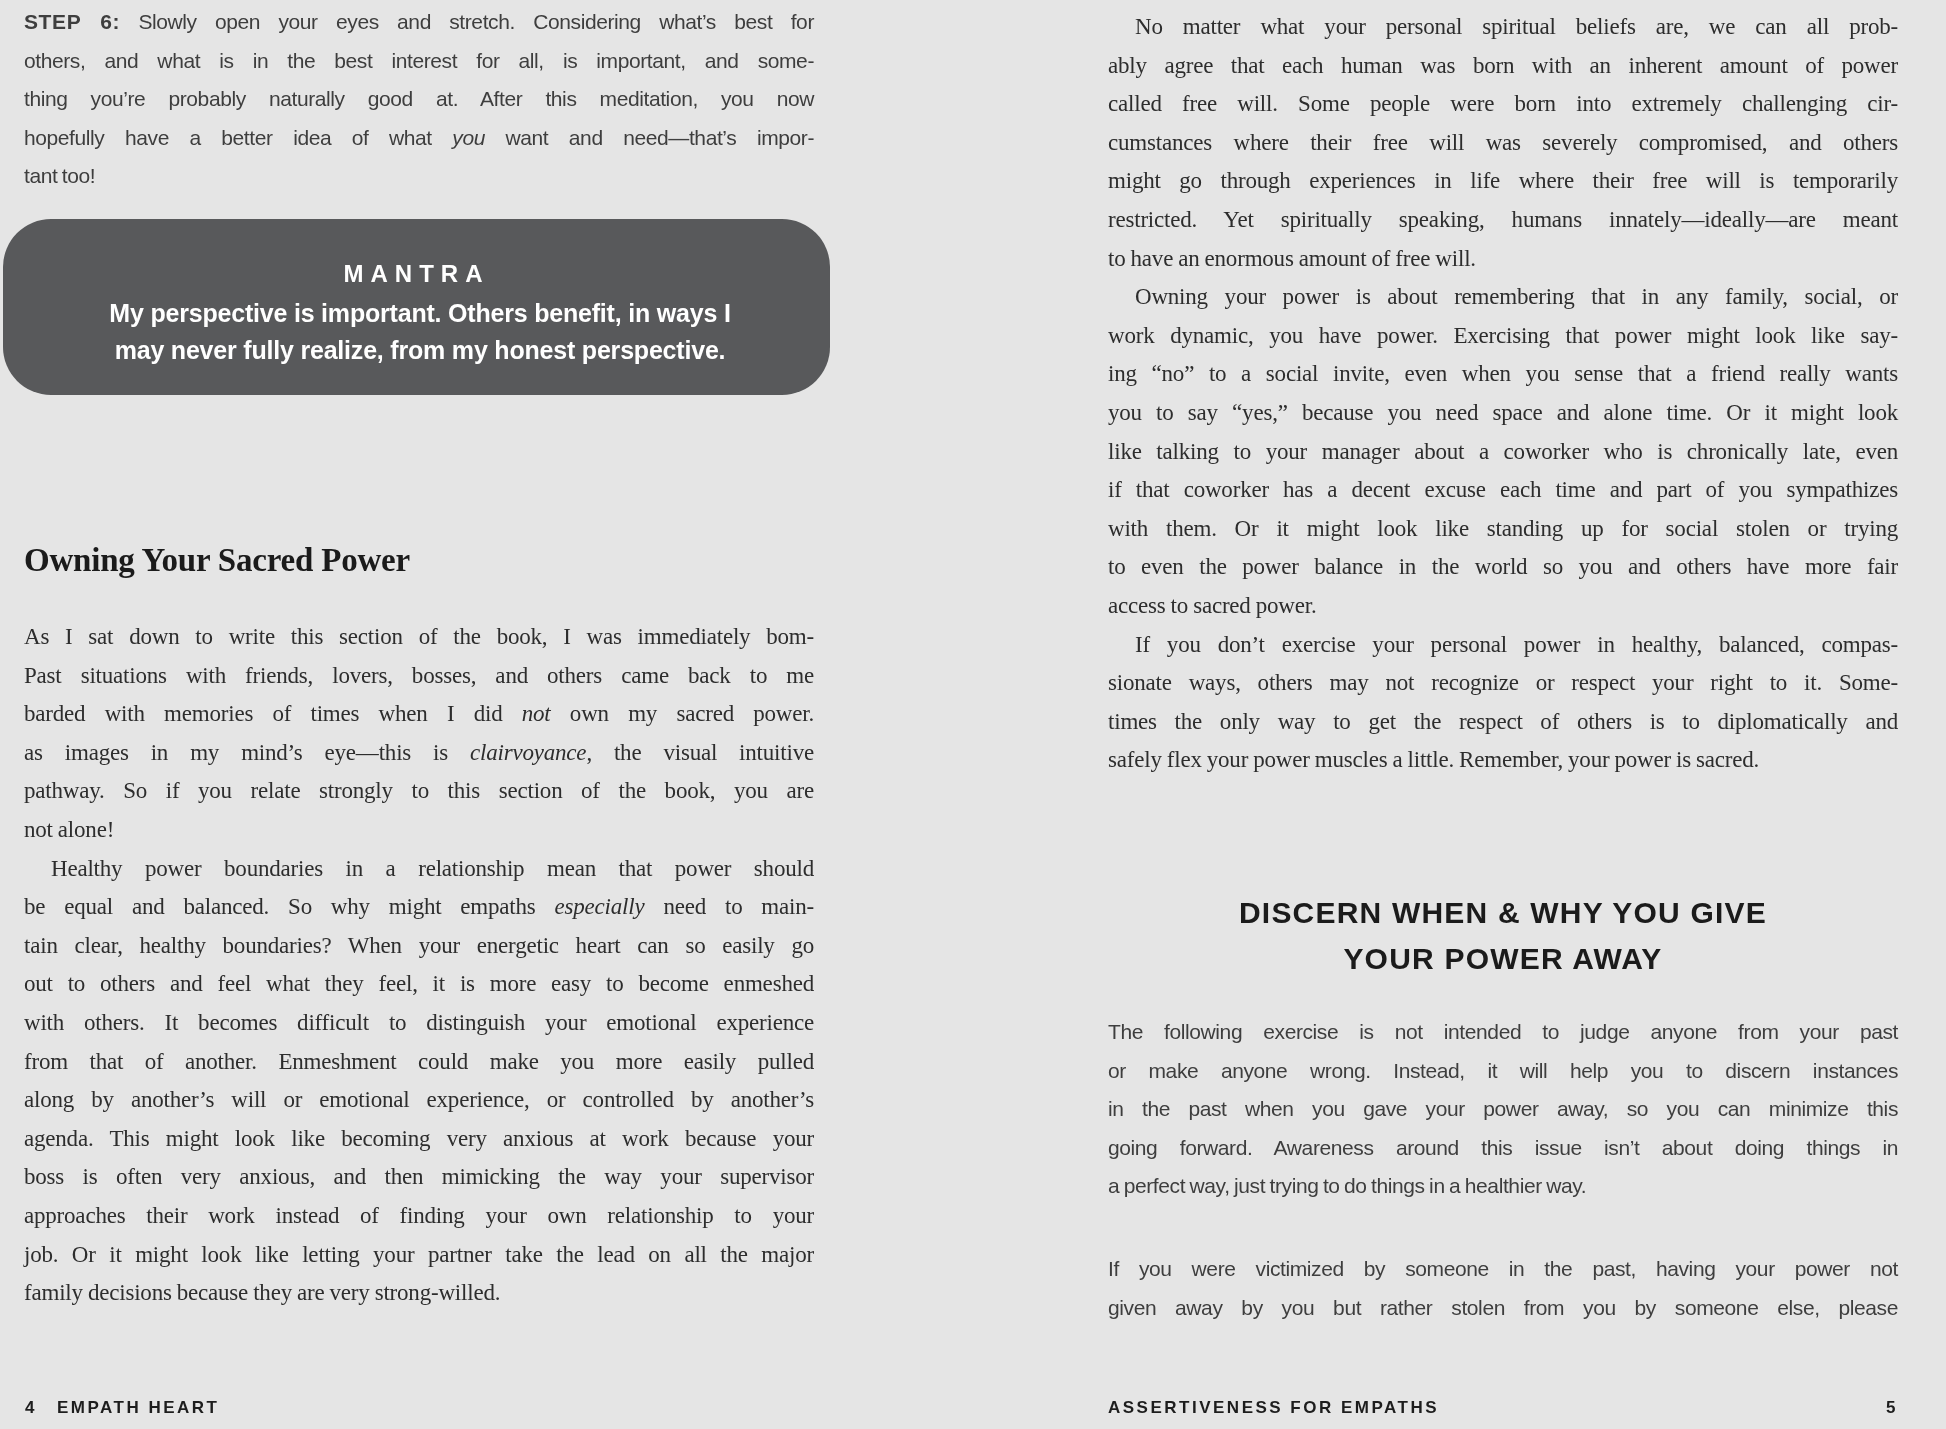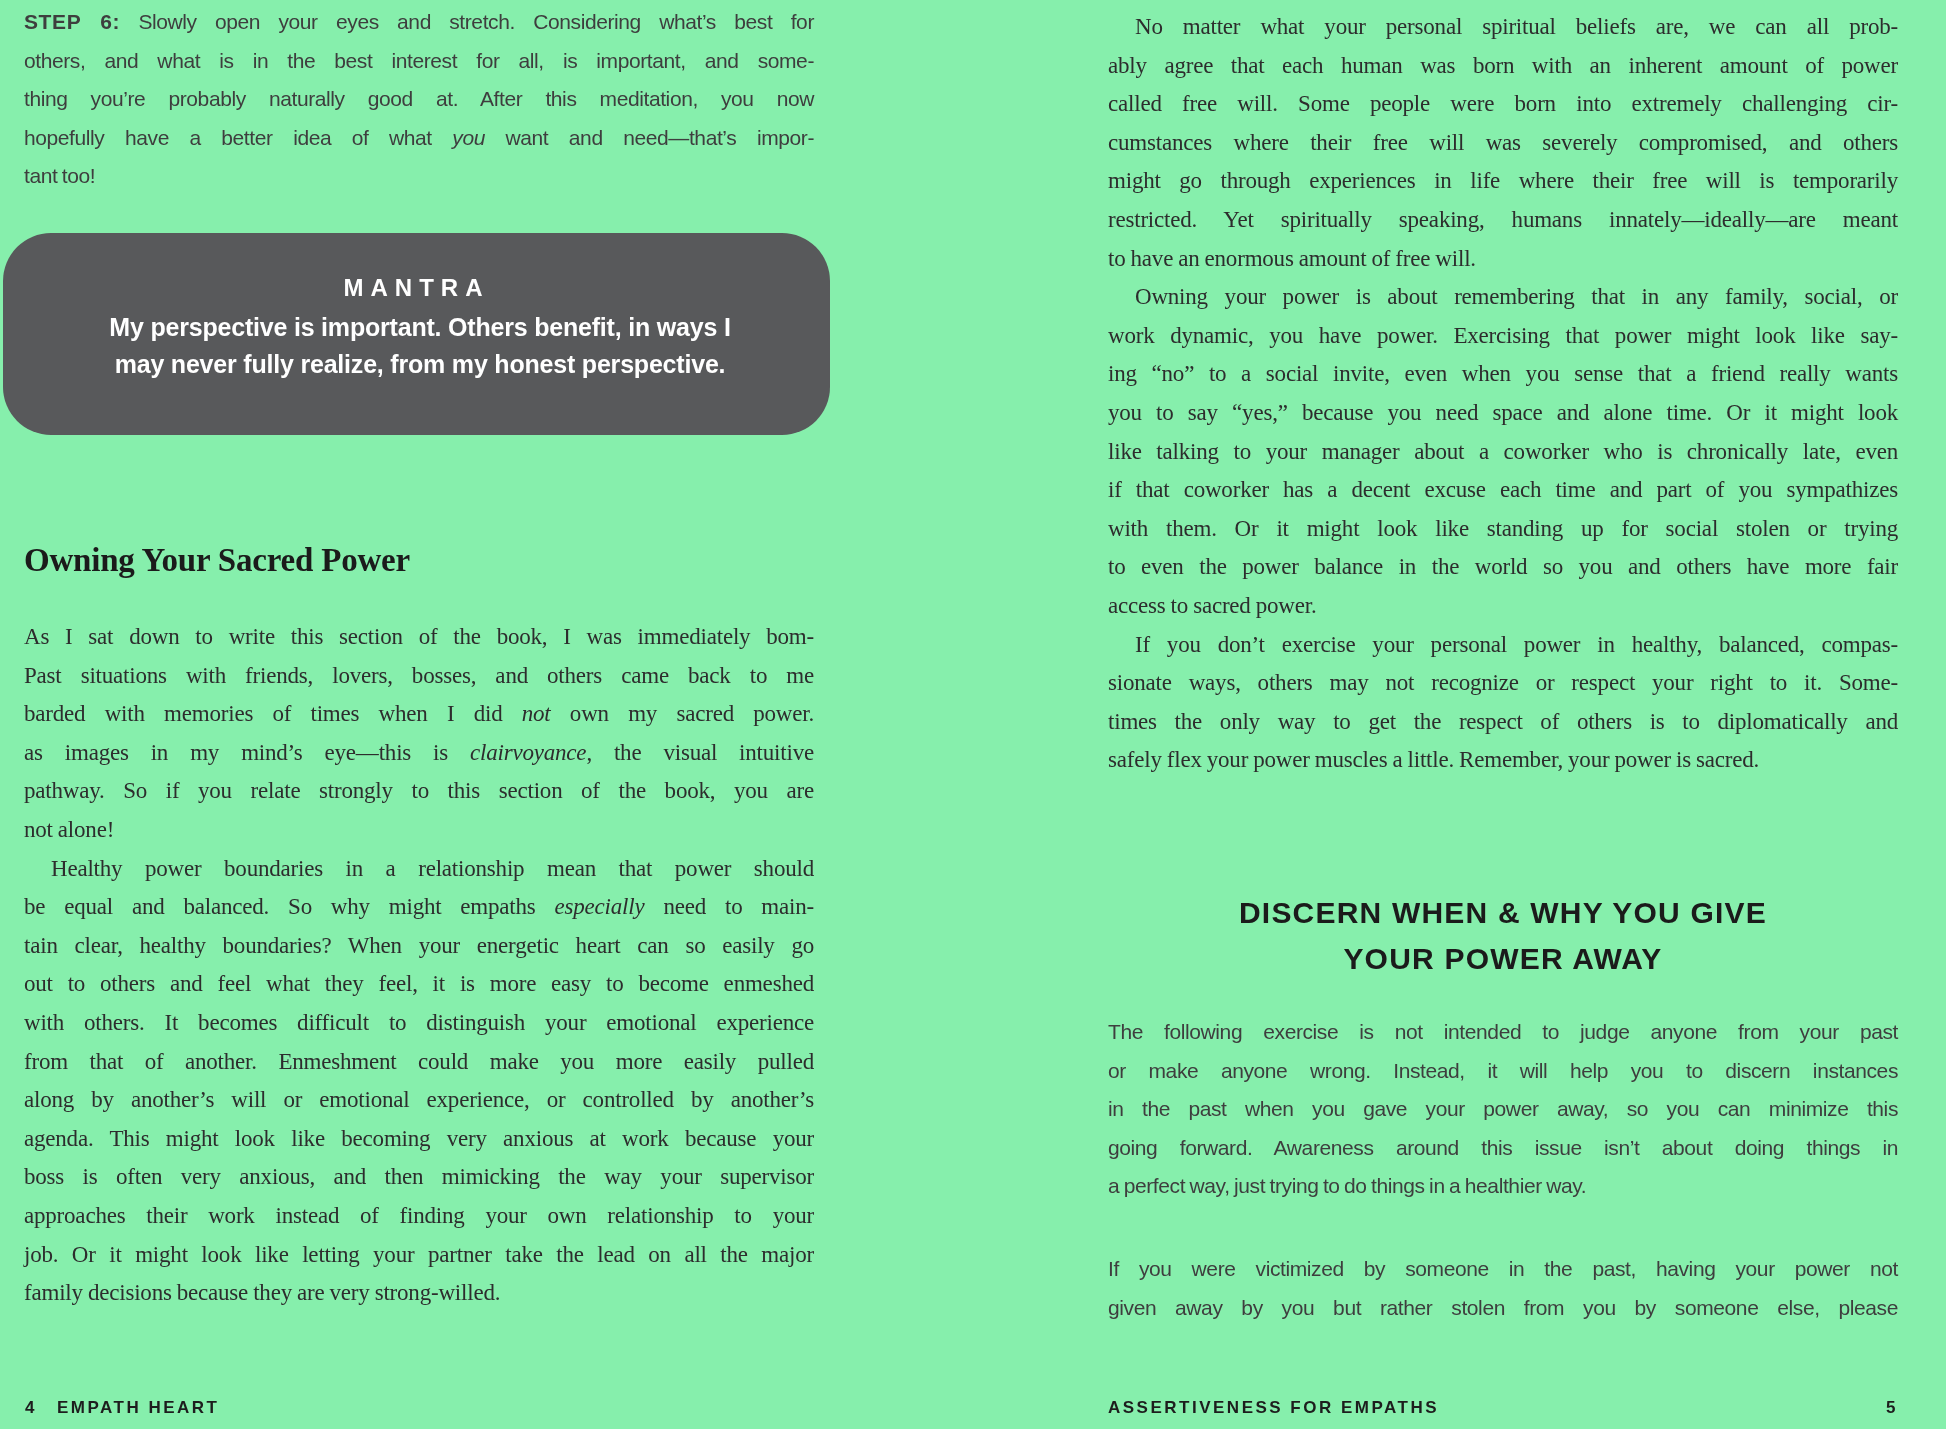--- a/index.html
+++ b/index.html
@@ -1,36 +1,36 @@
 <!DOCTYPE html>
 <html><head>
 <meta charset="utf-8">
 <style>
   html,body{margin:0;padding:0;background:#ffffff;}
-  #spread{position:relative;width:1946px;height:1429px;background:#86efac;overflow:hidden;
+  #spread{position:relative;width:1946px;height:1429px;background:#e5e5e5;overflow:hidden;
           font-family:"Liberation Serif", serif;color:#2d2d2d;}
   .abs{position:absolute;}
   
   .jlines .ln{text-align:justify;text-align-last:justify;}
   .jlines .ln-last{text-align-last:left;}
   .jlines[data-justify-all="true"] .ln-last{text-align-last:justify;}
   .clines .ln{text-align:center;text-align-last:center;}
   .ind{text-indent:27px;}
   i{font-style:italic;}
   b{font-weight:bold;letter-spacing:.6px;}
   
   .serif{font-family:"Liberation Serif", serif;font-size:23px;line-height:38.6px;
          letter-spacing:-0.2px;word-spacing:-0.5px;color:#2d2d2d;}
   
   .sans{font-family:"Liberation Sans", sans-serif;font-size:21px;line-height:38.6px;
         letter-spacing:-0.4px;word-spacing:-1px;color:#3e3e3e;}
   
   .step6{left:24px;top:3px;width:790px;}
   
-  .mantra-box{left:3px;top:233px;width:827px;height:202px;border-radius:48px;
+  .mantra-box{left:3px;top:219px;width:827px;height:176px;border-radius:48px;
               background:#58595b;color:#ffffff;font-family:"Liberation Sans", sans-serif;}
   .mantra-title{padding-top:40px;text-align:center;font-weight:bold;font-size:24px;
                 letter-spacing:7px;line-height:30px;}
   .mantra-lines{margin-top:6px;font-weight:bold;font-size:25px;line-height:37px;
                 letter-spacing:-0.2px;margin-left:7px;}
   
   .sec-head{left:24px;top:542px;width:790px;font-family:"Liberation Serif", serif;
             font-weight:bold;font-size:33px;color:#1b1b1b;letter-spacing:-0.2px;}
   .left-body{left:24px;top:618px;width:790px;}
   .right-body{left:1108px;top:8px;width:790px;}

